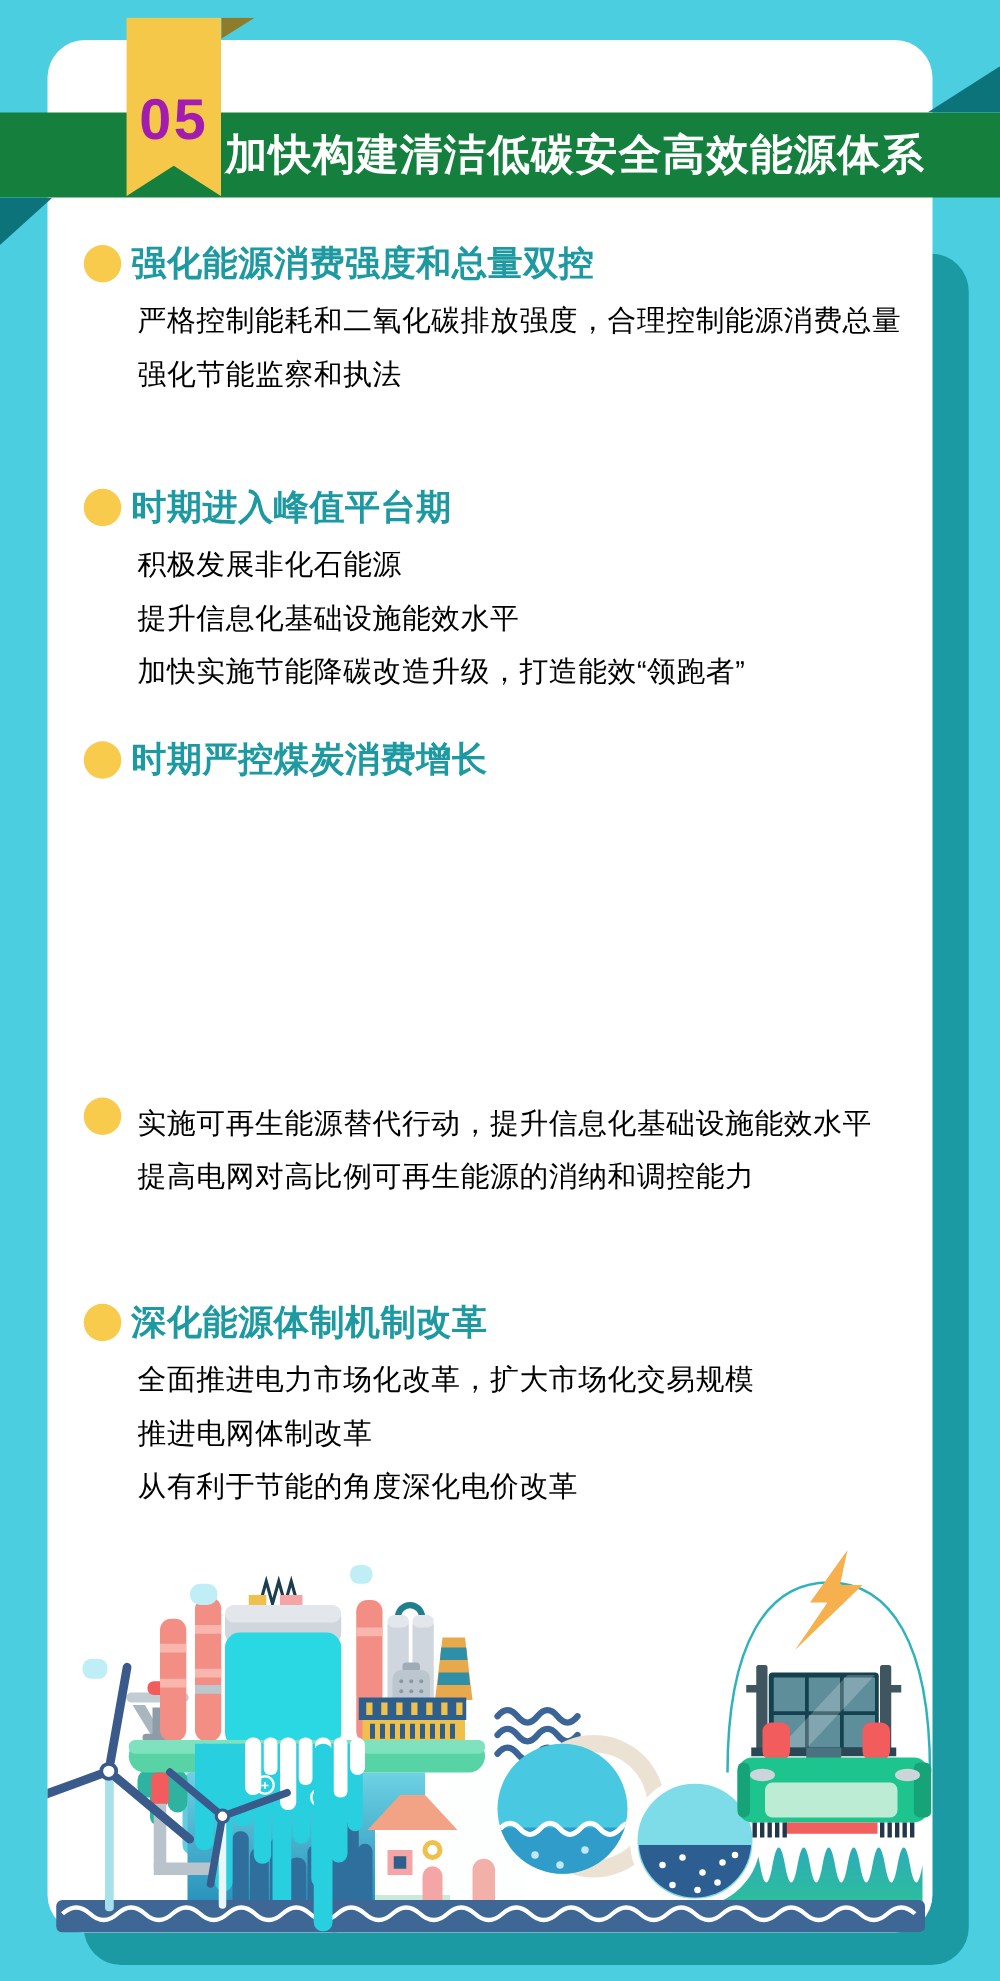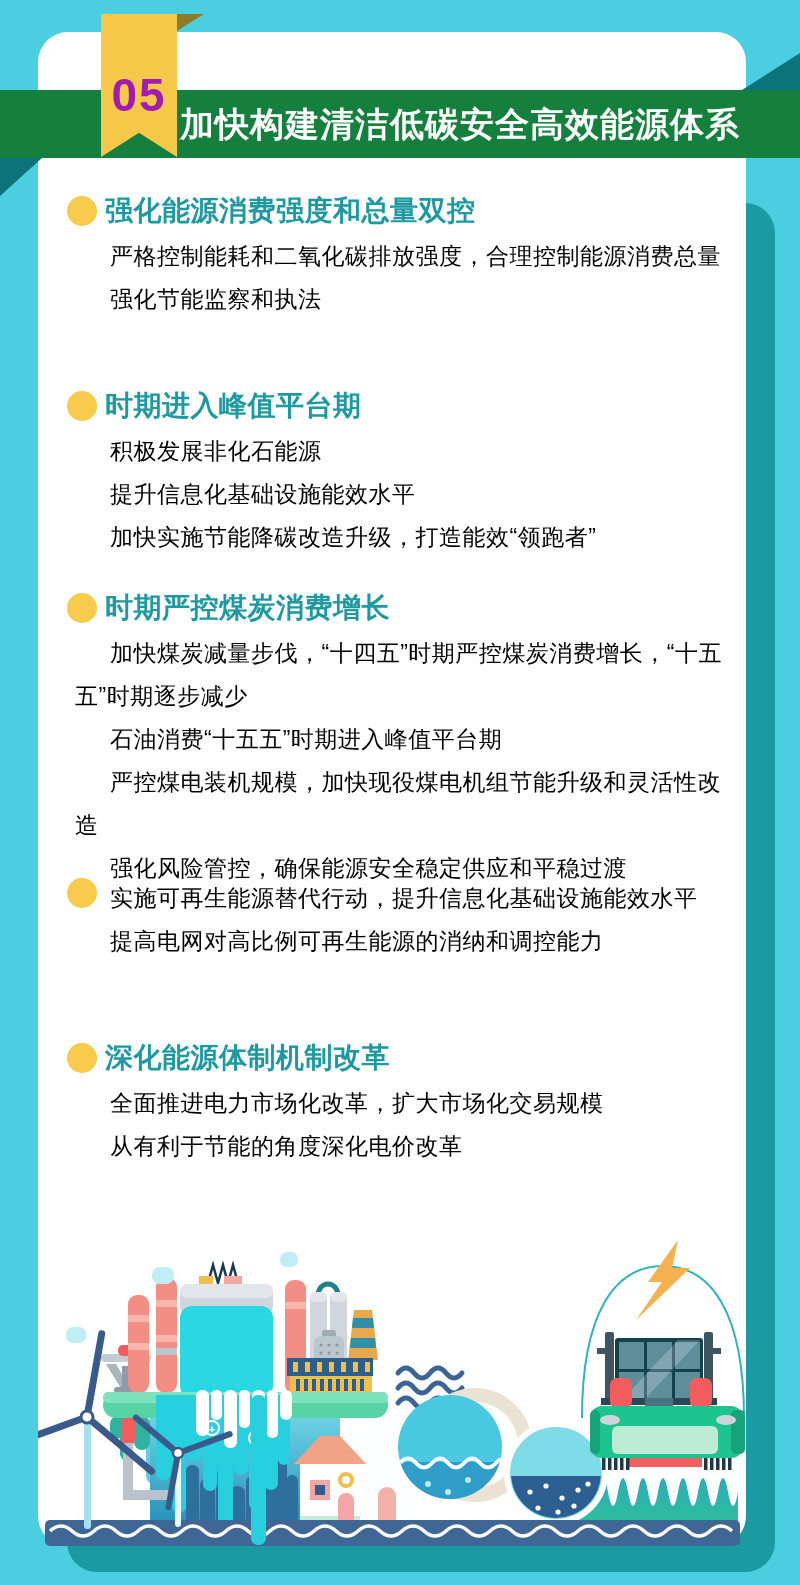--- a/index.html
+++ b/index.html
@@ -98,41 +98,36 @@
       <div class="sec-items">
         <div class="sec-item">积极发展非化石能源</div>
         <div class="sec-item">提升信息化基础设施能效水平</div>
         <div class="sec-item">加快实施节能降碳改造升级，打造能效“领跑者”</div>
       </div>
     </section>
 
     <section class="sec" style="top:588px">
       <span class="bullet"></span>
       <h2 class="sec-heading">时期严控煤炭消费增长</h2>
-      <div class="sec-items">
-        <div class="sec-item">加快煤炭减量步伐，“十四五”时期严控煤炭消费增长，“十五五”时期逐步减少</div>
-        <div class="sec-item">石油消费“十五五”时期进入峰值平台期</div>
-        <div class="sec-item">严控煤电装机规模，加快现役煤电机组节能升级和灵活性改造</div>
-        <div class="sec-item">强化风险管控，确保能源安全稳定供应和平稳过渡</div>
-      </div>
     </section>
 
     <section class="sec" style="top:873px">
       <span class="bullet"></span>
       <div class="sec-items">
         <div class="sec-item">实施可再生能源替代行动，提升信息化基础设施能效水平</div>
         <div class="sec-item">提高电网对高比例可再生能源的消纳和调控能力</div>
       </div>
     </section>
 
     <section class="sec" style="top:1038px">
       <span class="bullet"></span>
       <h2 class="sec-heading">深化能源体制机制改革</h2>
       <div class="sec-items">
         <div class="sec-item">全面推进电力市场化改革，扩大市场化交易规模</div>
+        <div class="sec-item">推进电网体制改革</div>
         <div class="sec-item">从有利于节能的角度深化电价改革</div>
       </div>
     </section>
 
   </div>
 
   <svg class="illo" viewBox="0 0 708 306">
     <defs>
       <linearGradient id="gradWater" x1="0" y1="175" x2="0" y2="285" gradientUnits="userSpaceOnUse">
         <stop offset="0" stop-color="#6FD3E4"></stop>

